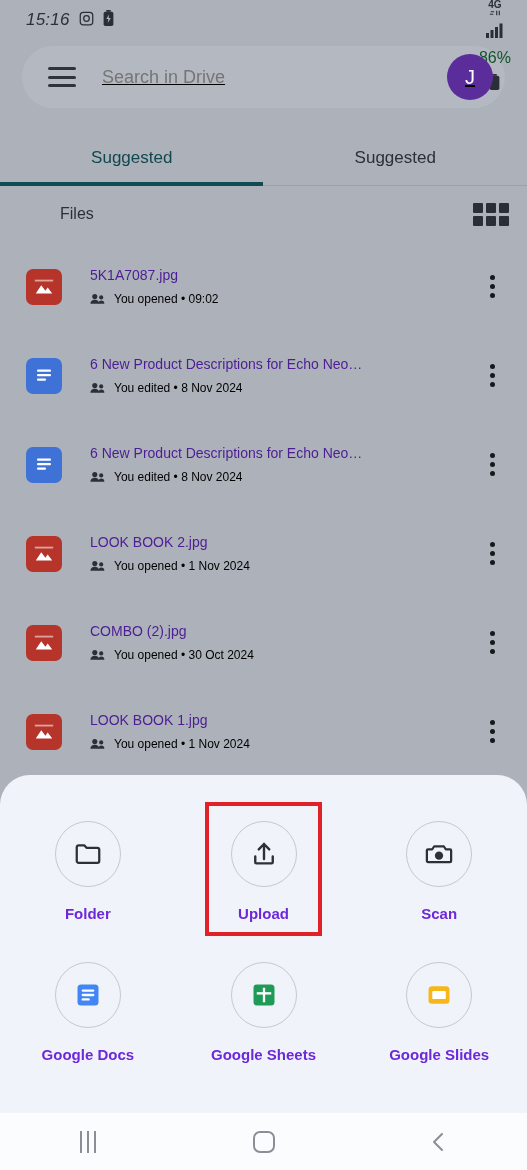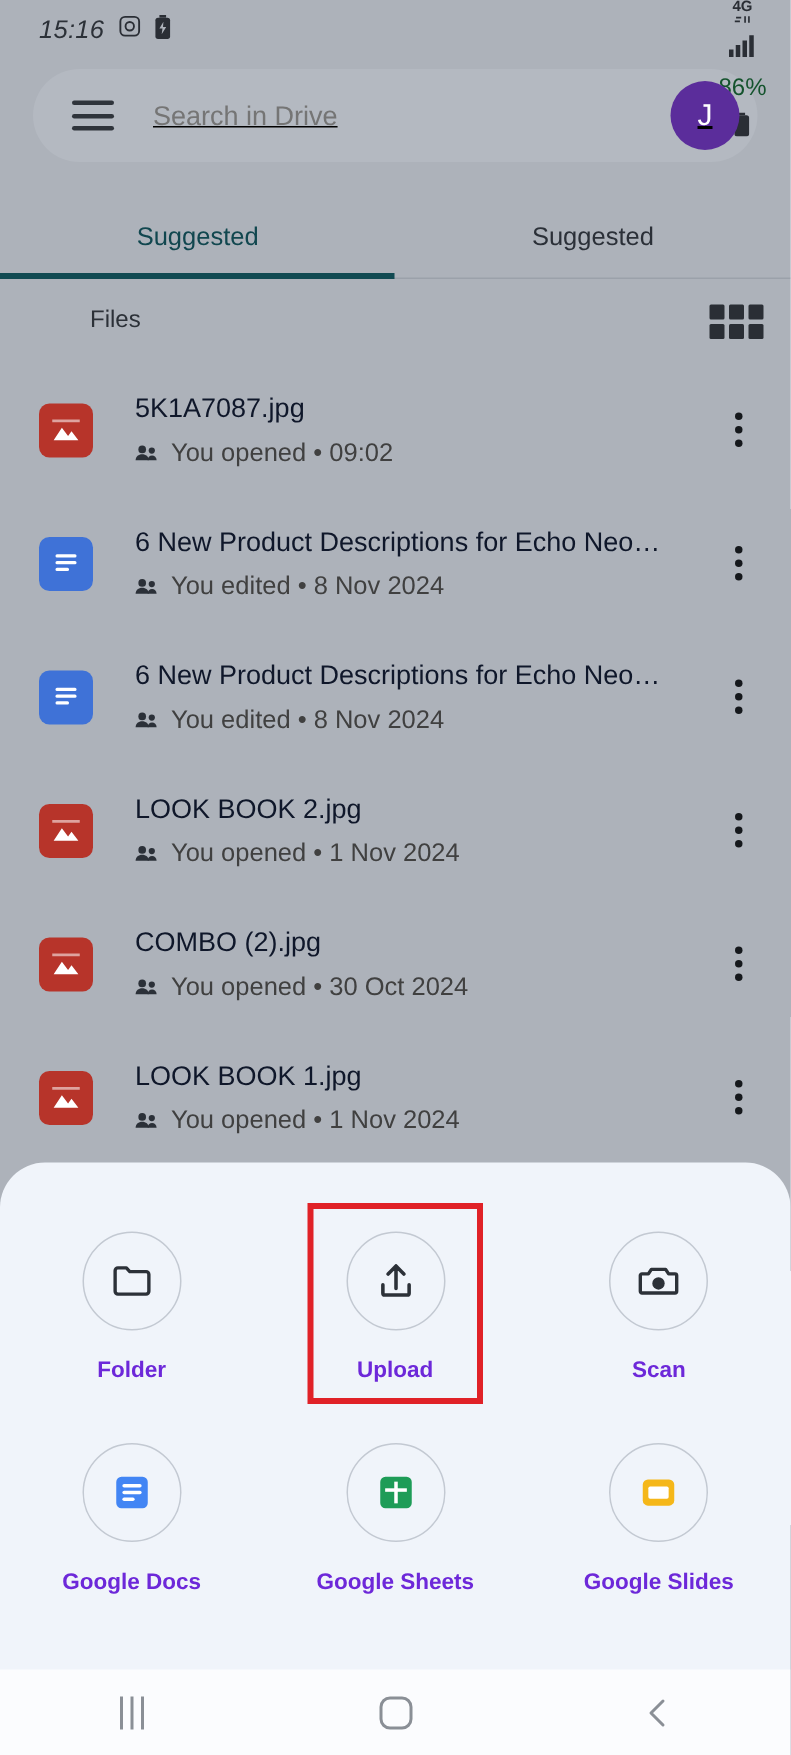--- a/index.html
+++ b/index.html
@@ -74,24 +74,24 @@
   #grid-toggle i{ display:block; width:10px; height:10px; background:#2A2E35; border-radius:1px; }
 
   
   #file-list{ padding:0 0 0 0; }
   .file-row{ height:89px; display:flex; align-items:center; padding:0 18px 0 26px; cursor:pointer; }
   .file-icon{ width:36px; height:36px; border-radius:7px; flex:0 0 36px;
     display:flex; align-items:center; justify-content:center; }
   .file-icon.image{ background:#B7342A; }
   .file-icon.doc{ background:#3F72D7; }
   .file-text{ flex:1; padding-left:28px; min-width:0; }
-  .file-name{ font-size:18px; color:#0f172a; white-space:nowrap;
+  .file-name{ font-size:14px; color:#4c1d95; white-space:nowrap;
     overflow:hidden; text-overflow:ellipsis; }
   .file-meta{ display:flex; align-items:center; gap:8px; margin-top:9px; }
-  .file-meta-text{ font-size:17px; color:#404040; white-space:nowrap; }
+  .file-meta-text{ font-size:12px; color:#000000; white-space:nowrap; }
   .more-btn{ width:34px; flex:0 0 34px; display:flex; flex-direction:column;
     align-items:center; gap:4px; cursor:pointer; }
   .more-btn i{ width:5px; height:5px; border-radius:50%; background:#15181C; display:block; }
 
   
   #bottom-sheet{
     position:absolute; left:0; bottom:57px; width:527px; height:1113px;
     top:775px; background:#F0F4FA;
     border-top-left-radius:30px; border-top-right-radius:30px;
     padding-top:36px;

